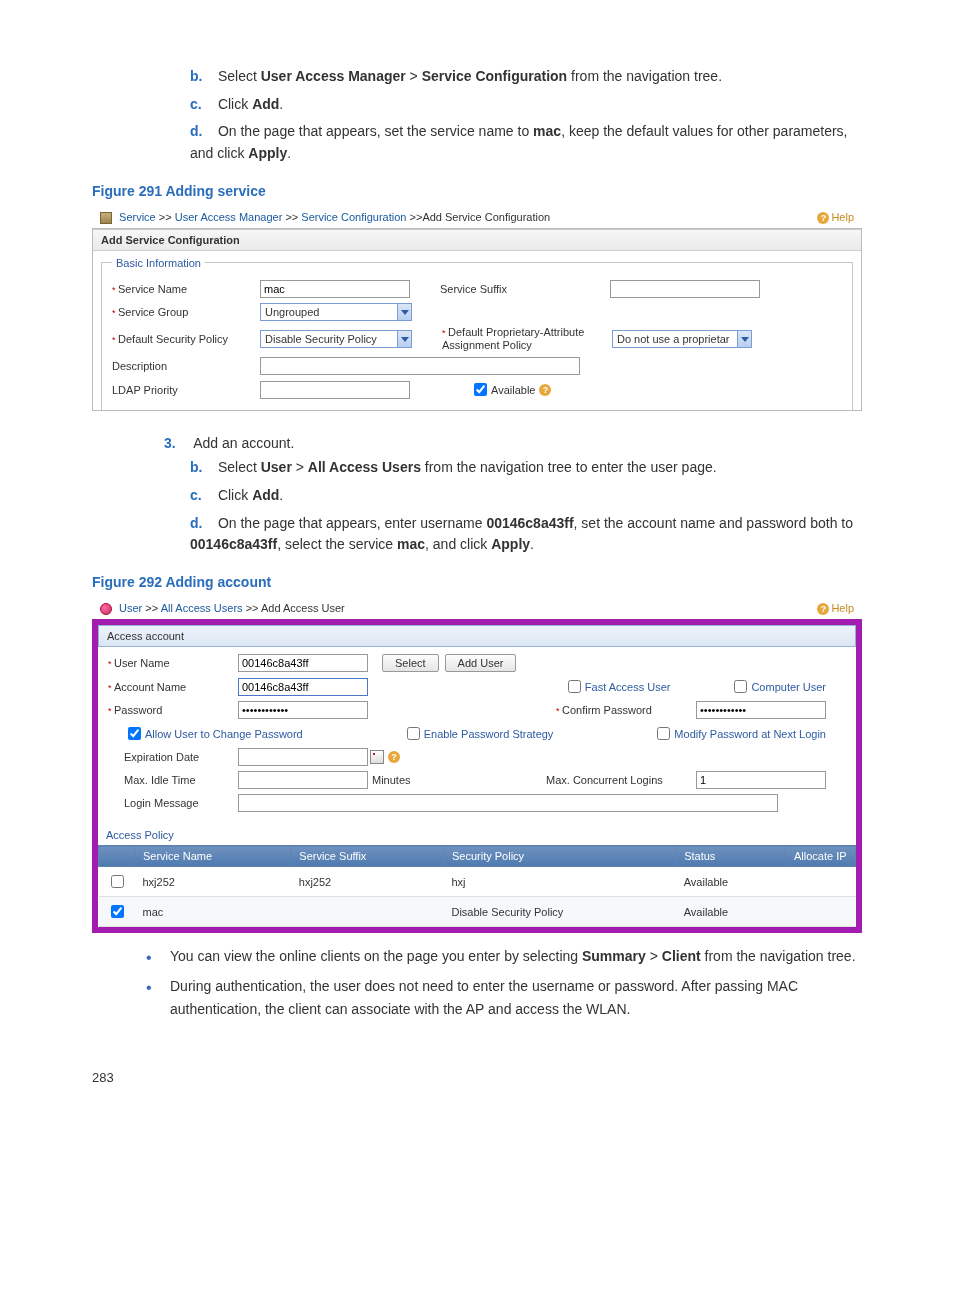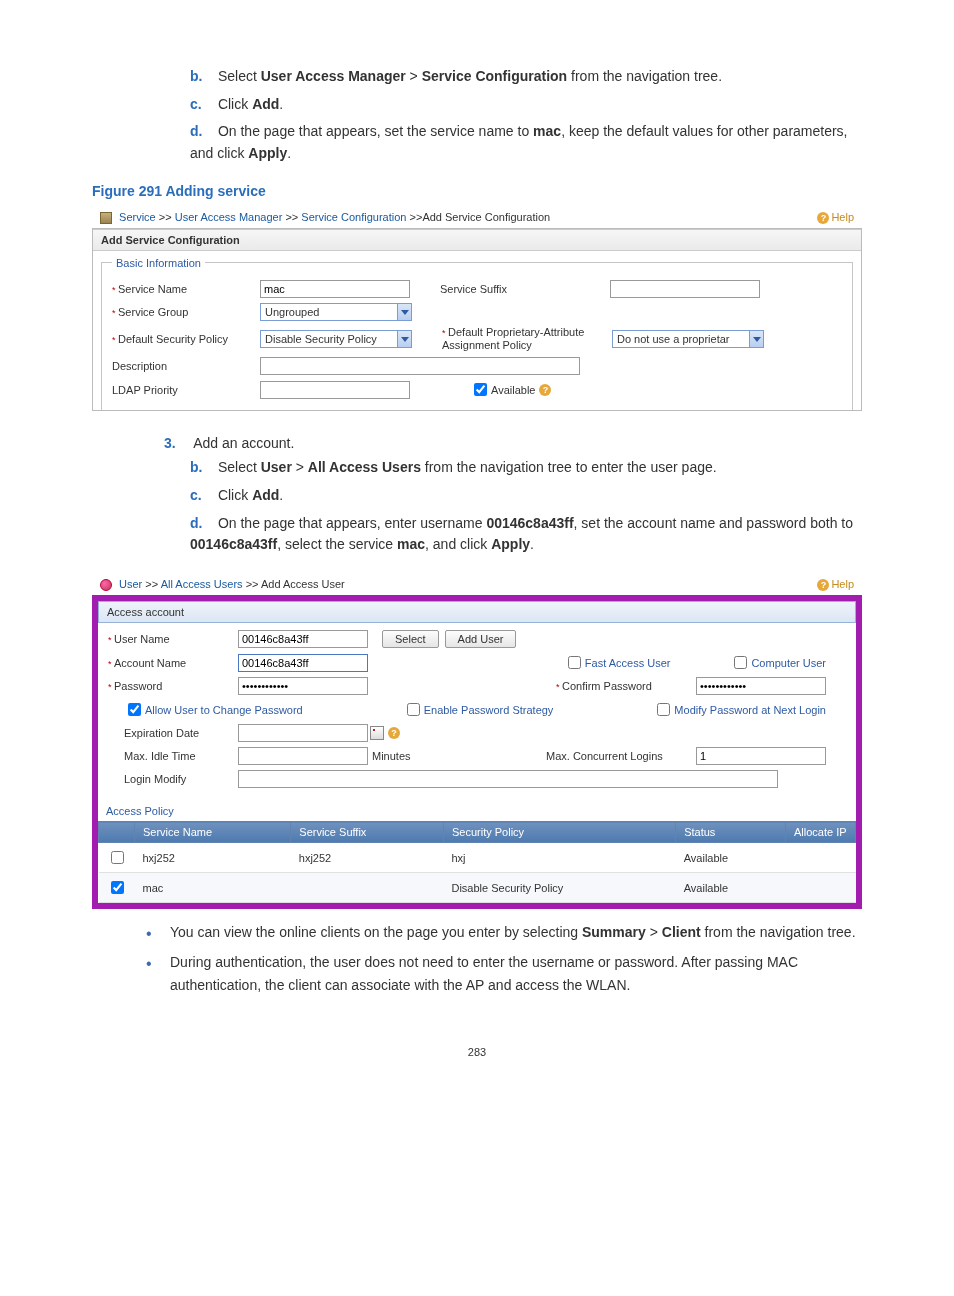--- a/index.html
+++ b/index.html
@@ -16,21 +16,21 @@
   ol.sub-list { list-style: none; margin: 6px 0 18px 0; padding: 0 0 0 26px; }
   ol.sub-list li { margin: 6px 0; line-height: 1.55; }
   .num { color: #2a6ebb; font-weight: bold; display: inline-block; width: 26px; }
   .letter { color: #2a6ebb; font-weight: bold; display: inline-block; width: 24px; }
   b { font-weight: bold; }
   .fig-caption { color: #2a6ebb; font-weight: bold; margin: 18px 0 8px 0; font-size: 14px; }
   .sec-heading { color: #2a6ebb; font-weight: bold; font-size: 18px; margin: 30px 0 14px 0; }
   ul.bullets { list-style: none; margin: 0 0 0 26px; padding: 0; }
   ul.bullets li { position: relative; padding-left: 26px; margin: 8px 0; line-height: 1.6; }
   ul.bullets li::before { content: "•"; color: #3a69b7; position: absolute; left: 2px; font-size: 16px; }
-  .page-num { text-align: center; margin-top: 50px; font-size: 11px; }
+  .page-num { margin-top: 50px; font-size: 13px; }
 
   
   .screenshot { border: 1px solid #bbb; font-family: Tahoma, Arial, sans-serif; font-size: 11px; color: #333; margin-bottom: 12px; }
   .ss-bc { font-size: 11px; padding: 4px 8px; color: #333; }
   .ss-bc a { color: #1a5aa0; text-decoration: none; }
   .ss-help { float: right; color: #c68a1d; font-size: 11px; }
   .ss-help::before { content:"?"; display:inline-block; width:12px; height:12px; border-radius:50%; background:#e7a83b; color:#fff; font-weight:bold; text-align:center; line-height:12px; font-size:9px; margin-right:2px;}
   .ss-titlebar { background: linear-gradient(#f6f6f6,#eaeaea); border-top:1px solid #ccc; border-bottom:1px solid #ccc; font-weight:bold; padding:4px 8px; font-size:11px; color:#333;}
   fieldset.ss-fs { border: 1px solid #c5c5c5; margin: 6px 8px 10px 8px; padding: 6px 10px 10px 10px; }
   fieldset.ss-fs legend { color: #2d5aa3; font-size: 11px; padding: 0 4px; }
@@ -102,21 +102,21 @@
               <span class="dd-arrow"></span>
           </span>
         </div>
         <div class="ss-row">
           <span class="ss-label req">Default Security Policy</span>
           <span class="ss-sel-wrap" style="width:152px;">
             <span class="ss-sel-text" style="flex:1;">Disable Security Policy</span>
               <span class="dd-arrow"></span>
           </span>
           <span class="ss-label2 req" style="width:200px; line-height:1.2;">Default Proprietary-Attribute Assignment Policy</span>
-          <span class="ss-sel-wrap" style="width:152px;">
+          <span class="ss-sel-wrap" style="width:140px;">
             <span class="ss-sel-text" style="flex:1; white-space:nowrap; overflow:hidden;">Do not use a proprietar</span>
               <span class="dd-arrow"></span>
           </span>
         </div>
         <div class="ss-row">
           <span class="ss-label">Description</span>
           <input class="ss-input" style="width: 320px;">
         </div>
         <div class="ss-row">
           <span class="ss-label">LDAP Priority</span>
@@ -139,20 +139,21 @@
       <span><span>Select </span><b>User</b><span> &gt; </span><b>All Access Users</b><span> from the navigation tree to enter the user page.</span></span>
     </li>
     <li><span class="letter">c.</span>
       <span><span>Click </span><b>Add</b><span>.</span></span>
     </li>
     <li><span class="letter">d.</span>
       <span><span>On the page that appears, enter username </span><b>00146c8a43ff</b><span>, set the account name and password both to </span><b>00146c8a43ff</b><span>, select the service </span><b>mac</b><span>, and click </span><b>Apply</b><span>.</span></span>
     </li>
   </ol>
 
+  <div class="fig-caption">Figure 292 Adding account</div>
 
   <div class="screenshot" style="border:none;">
     <div class="ss-bc">
       <span class="ico-user"></span>
       <a href="#">User</a> &gt;&gt;
       <a href="#">All Access Users</a> &gt;&gt;
       <span>Add Access User</span>
       <span class="ss-help">Help</span>
     </div>
     <div style="border:6px solid #a21caf;">
@@ -206,21 +207,21 @@
         <div class="ss-row">
           <span class="ss-label" style="width:130px; padding-left:16px;">Max. Idle Time</span>
           <input class="ss-input" style="width: 130px;">
           <span style="margin-left:4px;">Minutes</span>
           <span style="flex:1;"></span>
           <span style="width:150px;">Max. Concurrent Logins</span>
           <input class="ss-input" style="width: 130px;" value="1">
           <span style="width:20px;"></span>
         </div>
         <div class="ss-row">
-          <span class="ss-label" style="width:130px; padding-left:16px;">Login Modify</span>
+          <span class="ss-label" style="width:130px; padding-left:16px;">Login Message</span>
           <input class="ss-input" style="width: 540px;">
         </div>
       </div>
 
       <div class="sec-hdr">Access Policy</div>
       <table class="ss-tbl">
         <thead>
           <tr>
             <th class="first"></th>
             <th>Service Name</th>

